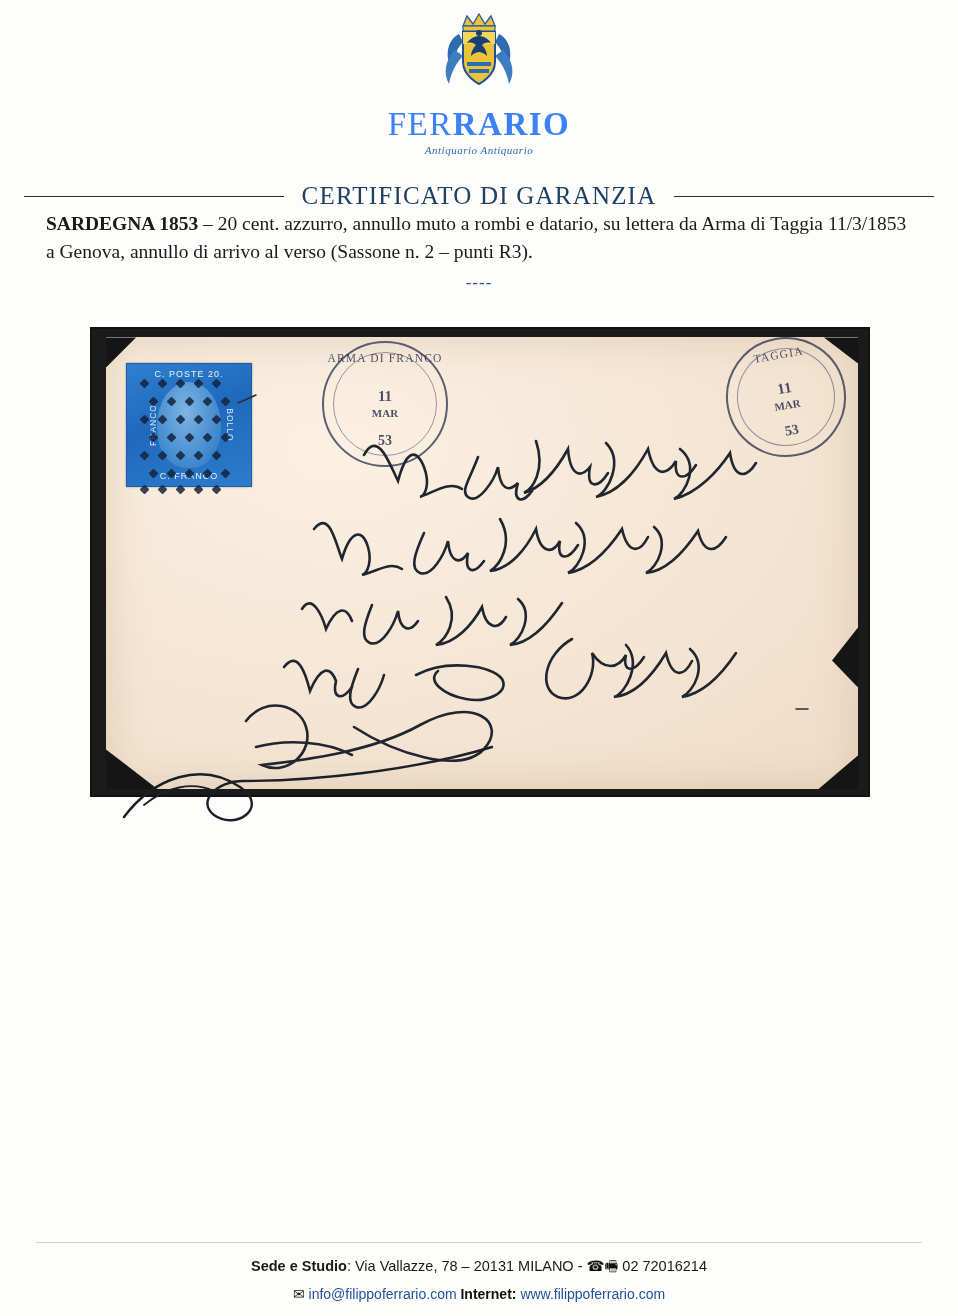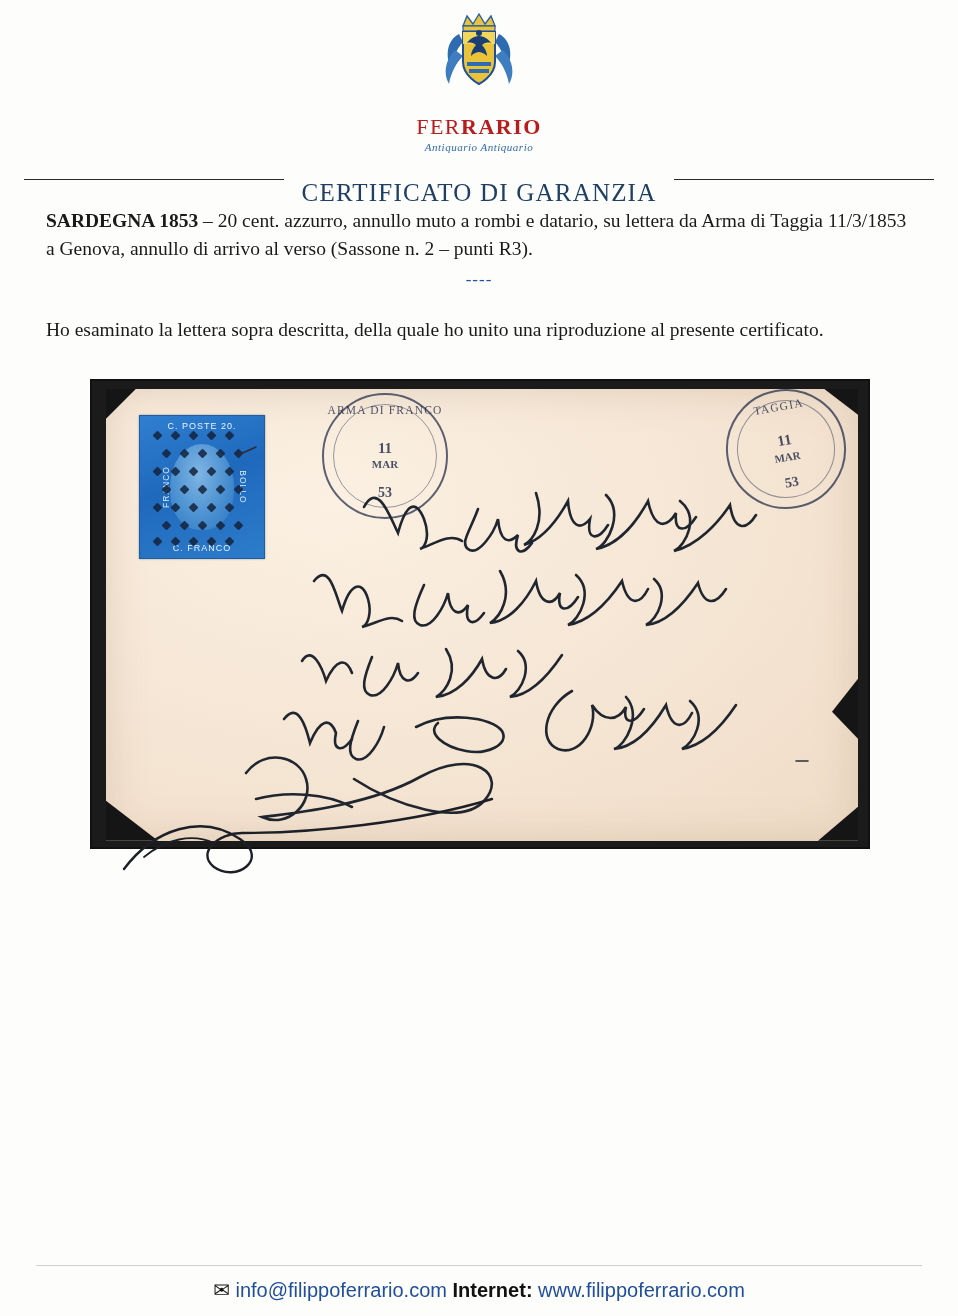--- a/index.html
+++ b/index.html
@@ -23,40 +23,40 @@
   }
   .crest {
     width: 92px;
     height: 96px;
     position: relative;
   }
   .crest svg { display: block; }
 
   .brand {
     font-family: "Liberation Serif", serif;
-    font-size: 22px;
+    font-size: 33px;
     letter-spacing: 1.5px;
-    color: #b91c1c;
-    margin-top: 8px;
+    color: #3b82f6;
+    margin-top: 0;
   }
   .brand .fer { font-weight: normal; }
   .brand .rario { font-weight: bold; }
   .brand-sub {
     font-family: "Liberation Serif", serif;
     font-size: 11px;
     font-style: italic;
     color: #2f6bb0;
     letter-spacing: .5px;
     margin-top: 1px;
   }
 
   
   .title-row {
     display: flex;
-    align-items: flex-start;
+    align-items: center;
     margin-top: 26px;
     padding: 0 24px;
   }
   .title-row .rule {
     flex: 1;
     height: 1px;
     background: #2b2b2b;
   }
   .title-row .rule.left { margin-right: 18px; }
   .title-row .rule.right { margin-left: 18px; }
@@ -139,22 +139,22 @@
   .tear.bl { left: 0; bottom: 0; width: 52px; height: 40px;
     clip-path: polygon(0 100%, 0 0, 100% 100%); }
   .tear.br { right: 0; bottom: 0; width: 40px; height: 34px;
     clip-path: polygon(100% 100%, 100% 0, 0 100%); }
   .tear.rm { right: 0; top: 290px; width: 26px; height: 60px;
     clip-path: polygon(100% 0, 100% 100%, 0 55%); }
 
   
   .stamp {
     position: absolute;
-    left: 33px; top: 26px;
-    width: 126px; height: 144px;
+    left: 20px; top: 26px;
+    width: 126px; height: 124px;
     background: linear-gradient(160deg, #2f7fd0 0%, #1f69bd 45%, #2d7ccb 100%);
     border: 1px solid #1b5ea8;
     box-shadow: 0 0 2px rgba(0,0,0,.35);
   }
   .stamp .top-txt, .stamp .bot-txt {
     position: absolute; left: 0; right: 0;
     text-align: center;
     color: #e8f2fb;
     font-size: 9px;
     letter-spacing: 1px;
@@ -237,21 +237,21 @@
     text-align: center;
     font-family: "Liberation Sans", sans-serif;
   }
   .footer .rule {
     height: 1px;
     background: #cfcfcf;
     margin: 0 36px 12px 36px;
   }
   .footer .line1 { font-size: 14.5px; color: #1a1a1a; }
   .footer .line1 b { font-weight: bold; }
-  .footer .line2 { font-size: 20px; color: #1f4f9c; margin-top: 6px; }
+  .footer .line2 { font-size: 14px; color: #1f4f9c; margin-top: 6px; }
   .footer .line2 b { color: #111; }
   .footer .line2 a { color: #1f4f9c; text-decoration: none; }
   .mailglyph { color: #111; }
 </style>
 </head>
 <body>
 
 <div class="header">
   <div class="crest">
     <svg viewBox="0 0 92 96" width="92" height="96">
@@ -287,21 +287,20 @@
 </div>
 
 <div class="body-wrap">
 
   <div class="desc">
     <b>SARDEGNA 1853</b><span> – 20 cent. azzurro, annullo muto a rombi e datario, su lettera da Arma di Taggia 11/3/1853 a Genova, annullo di arrivo al verso (Sassone n. 2 – punti R3).</span>
   </div>
 
   <div class="dashes">----</div>
 
-  <div class="para">Ho esaminato la lettera sopra descritta, della quale ho unito una riproduzione al presente certificato.</div>
 
 
 
 </div>
 
 <div class="photo-area">
   <div class="photo-frame">
     <div class="cover">
 
       <div class="stamp">
@@ -408,19 +407,23 @@
   </div>
 
   <svg style="position:absolute;left:0;bottom:-2px;width:790px;height:120px" viewBox="0 0 790 120">
     <path d="M40 108 c30 -40 78 -56 116 -30 c30 20 -4 44 -26 28 c-18 -14 4 -34 28 -34 c70 0 170 -10 250 -34" fill="none" stroke="#1c1f26" stroke-width="2.4" stroke-linecap="round"></path>
     <path d="M60 96 c22 -18 48 -24 70 -14" fill="none" stroke="#1c1f26" stroke-width="1.8" stroke-linecap="round"></path>
   </svg>
 </div>
 
 <div class="footer">
   <div class="rule"></div>
+  <div class="line1">
+    <b>Sede e Studio</b><span>: Via Vallazze, 78 – 20131 MILANO - </span><span class="mailglyph">☎🖷</span>
+    <span>02 72016214</span>
+  </div>
   <div class="line2">
     <span class="mailglyph">✉</span>
     <a href="#">info@filippoferrario.com</a>
     <b><span>Internet</span>:</b>
     <a href="#">www.filippoferrario.com</a>
   </div>
 </div>
 
 </body></html>

